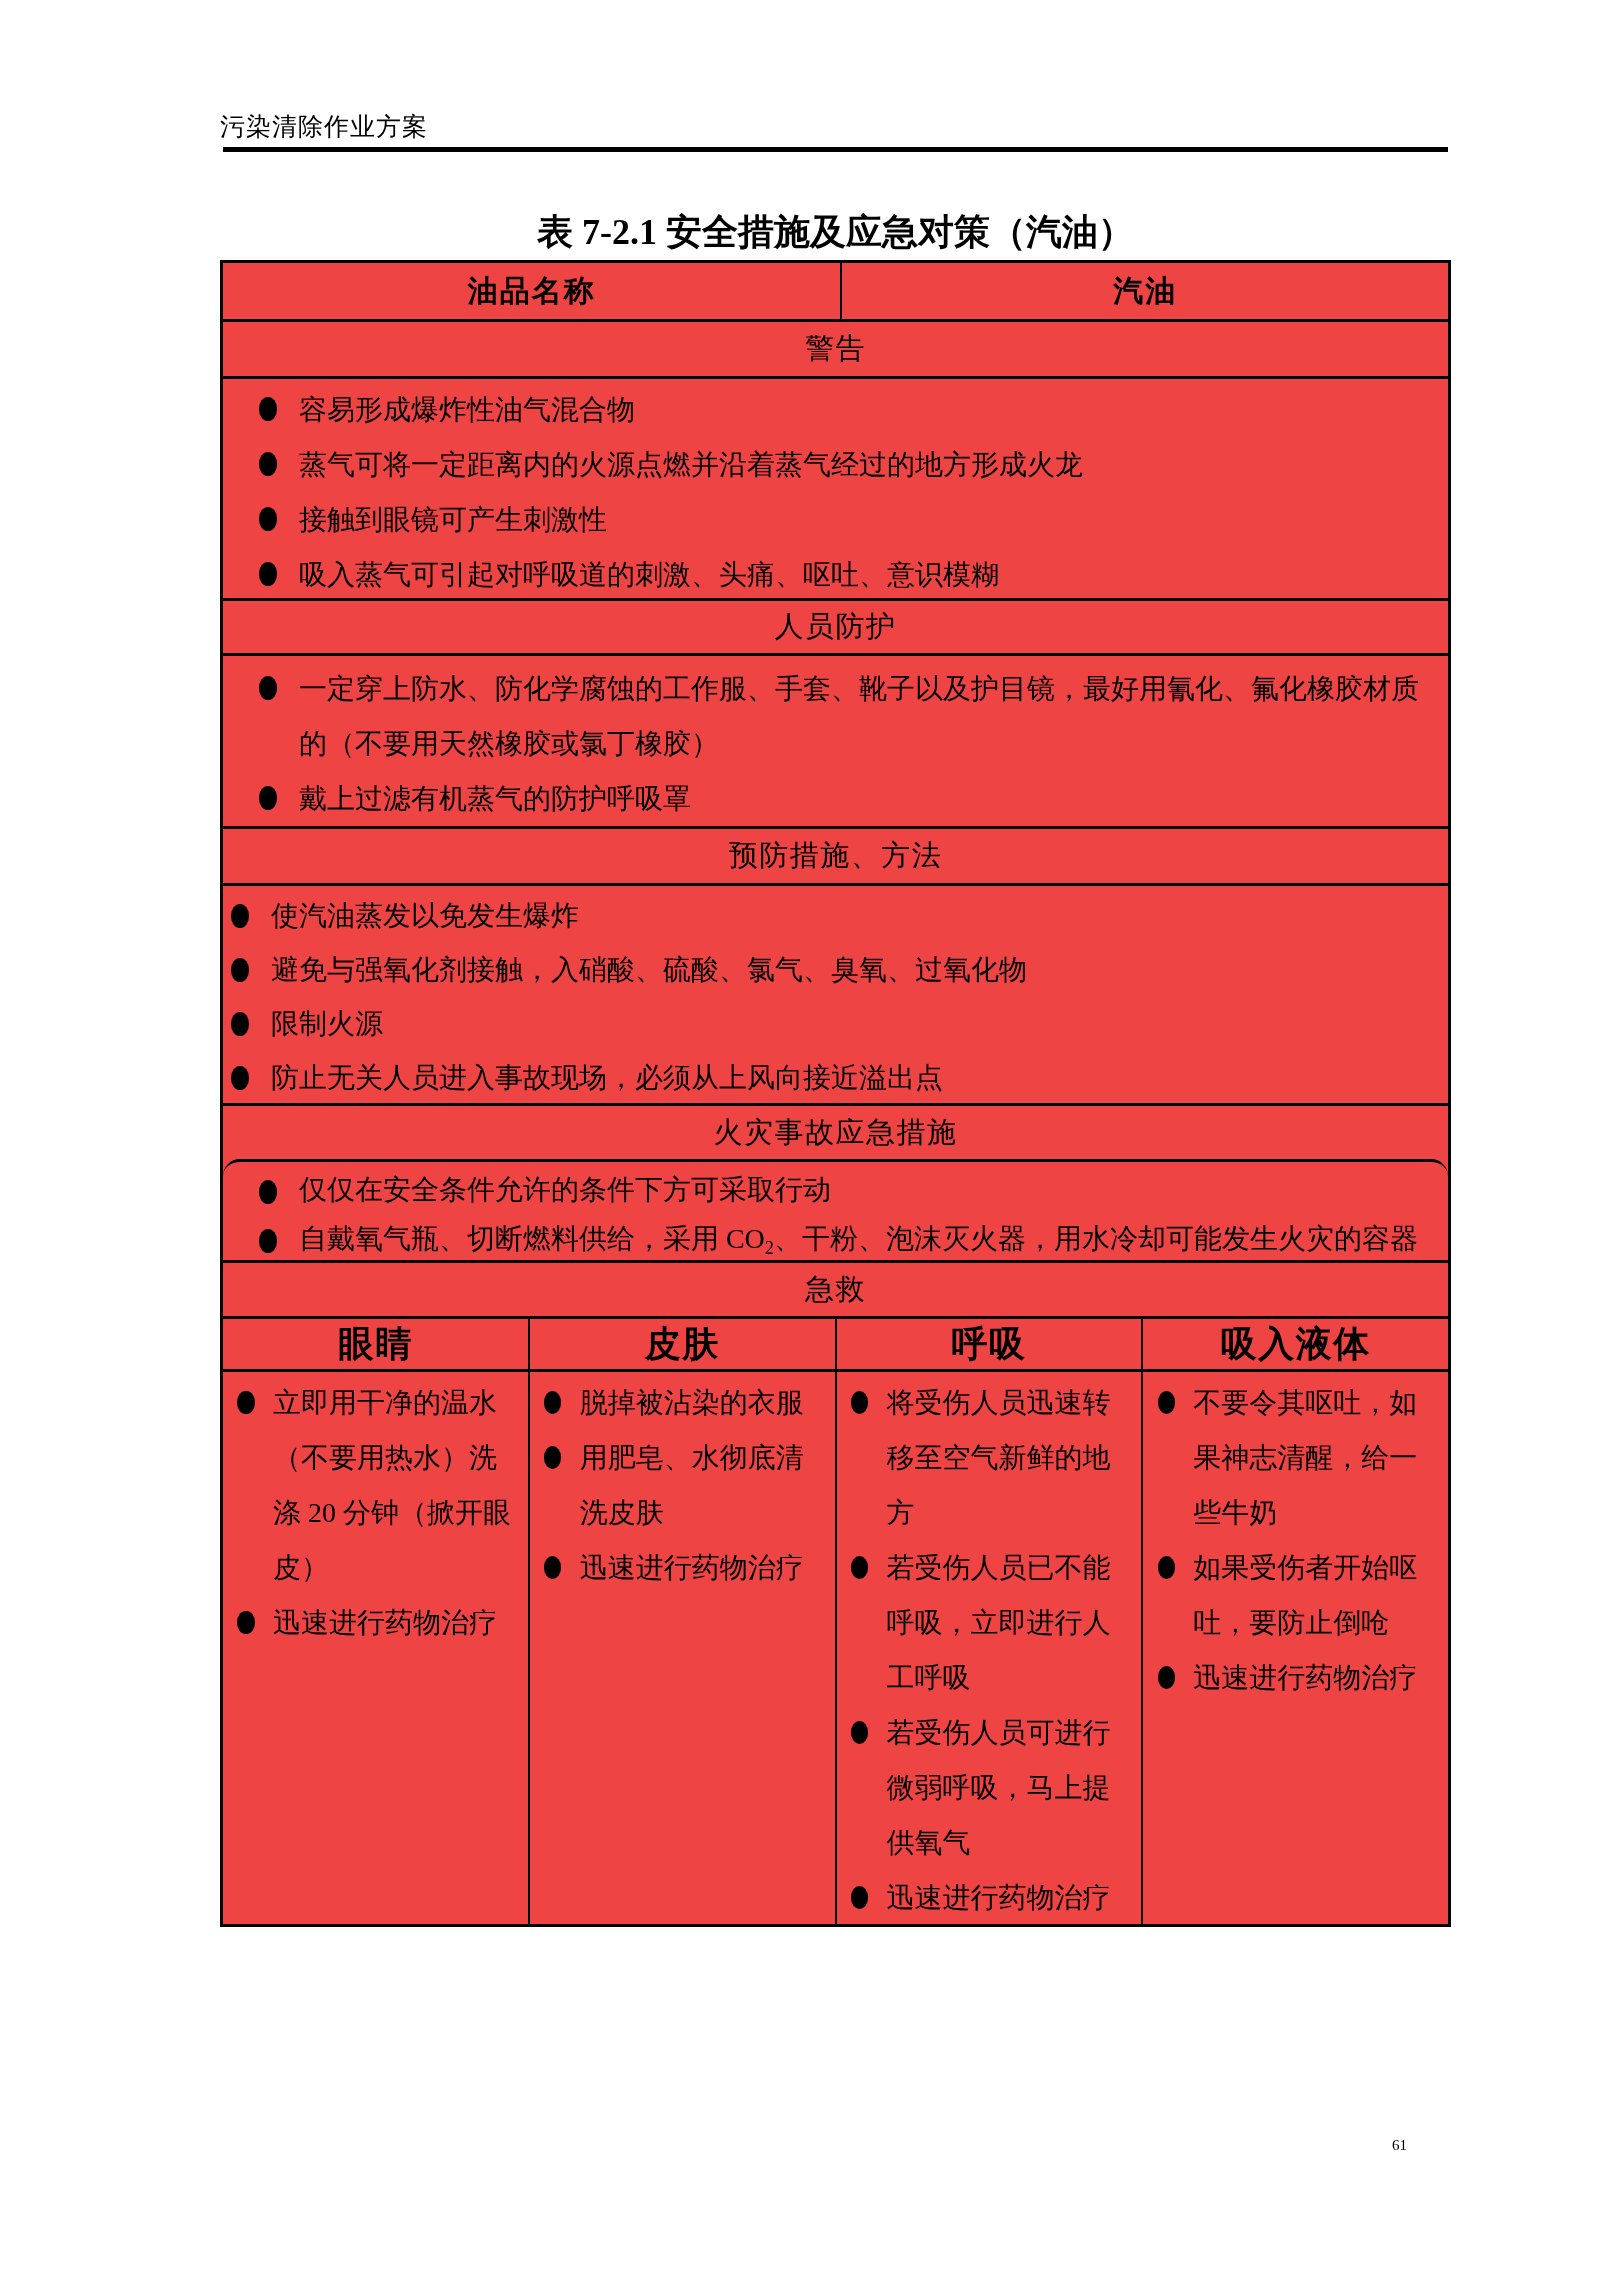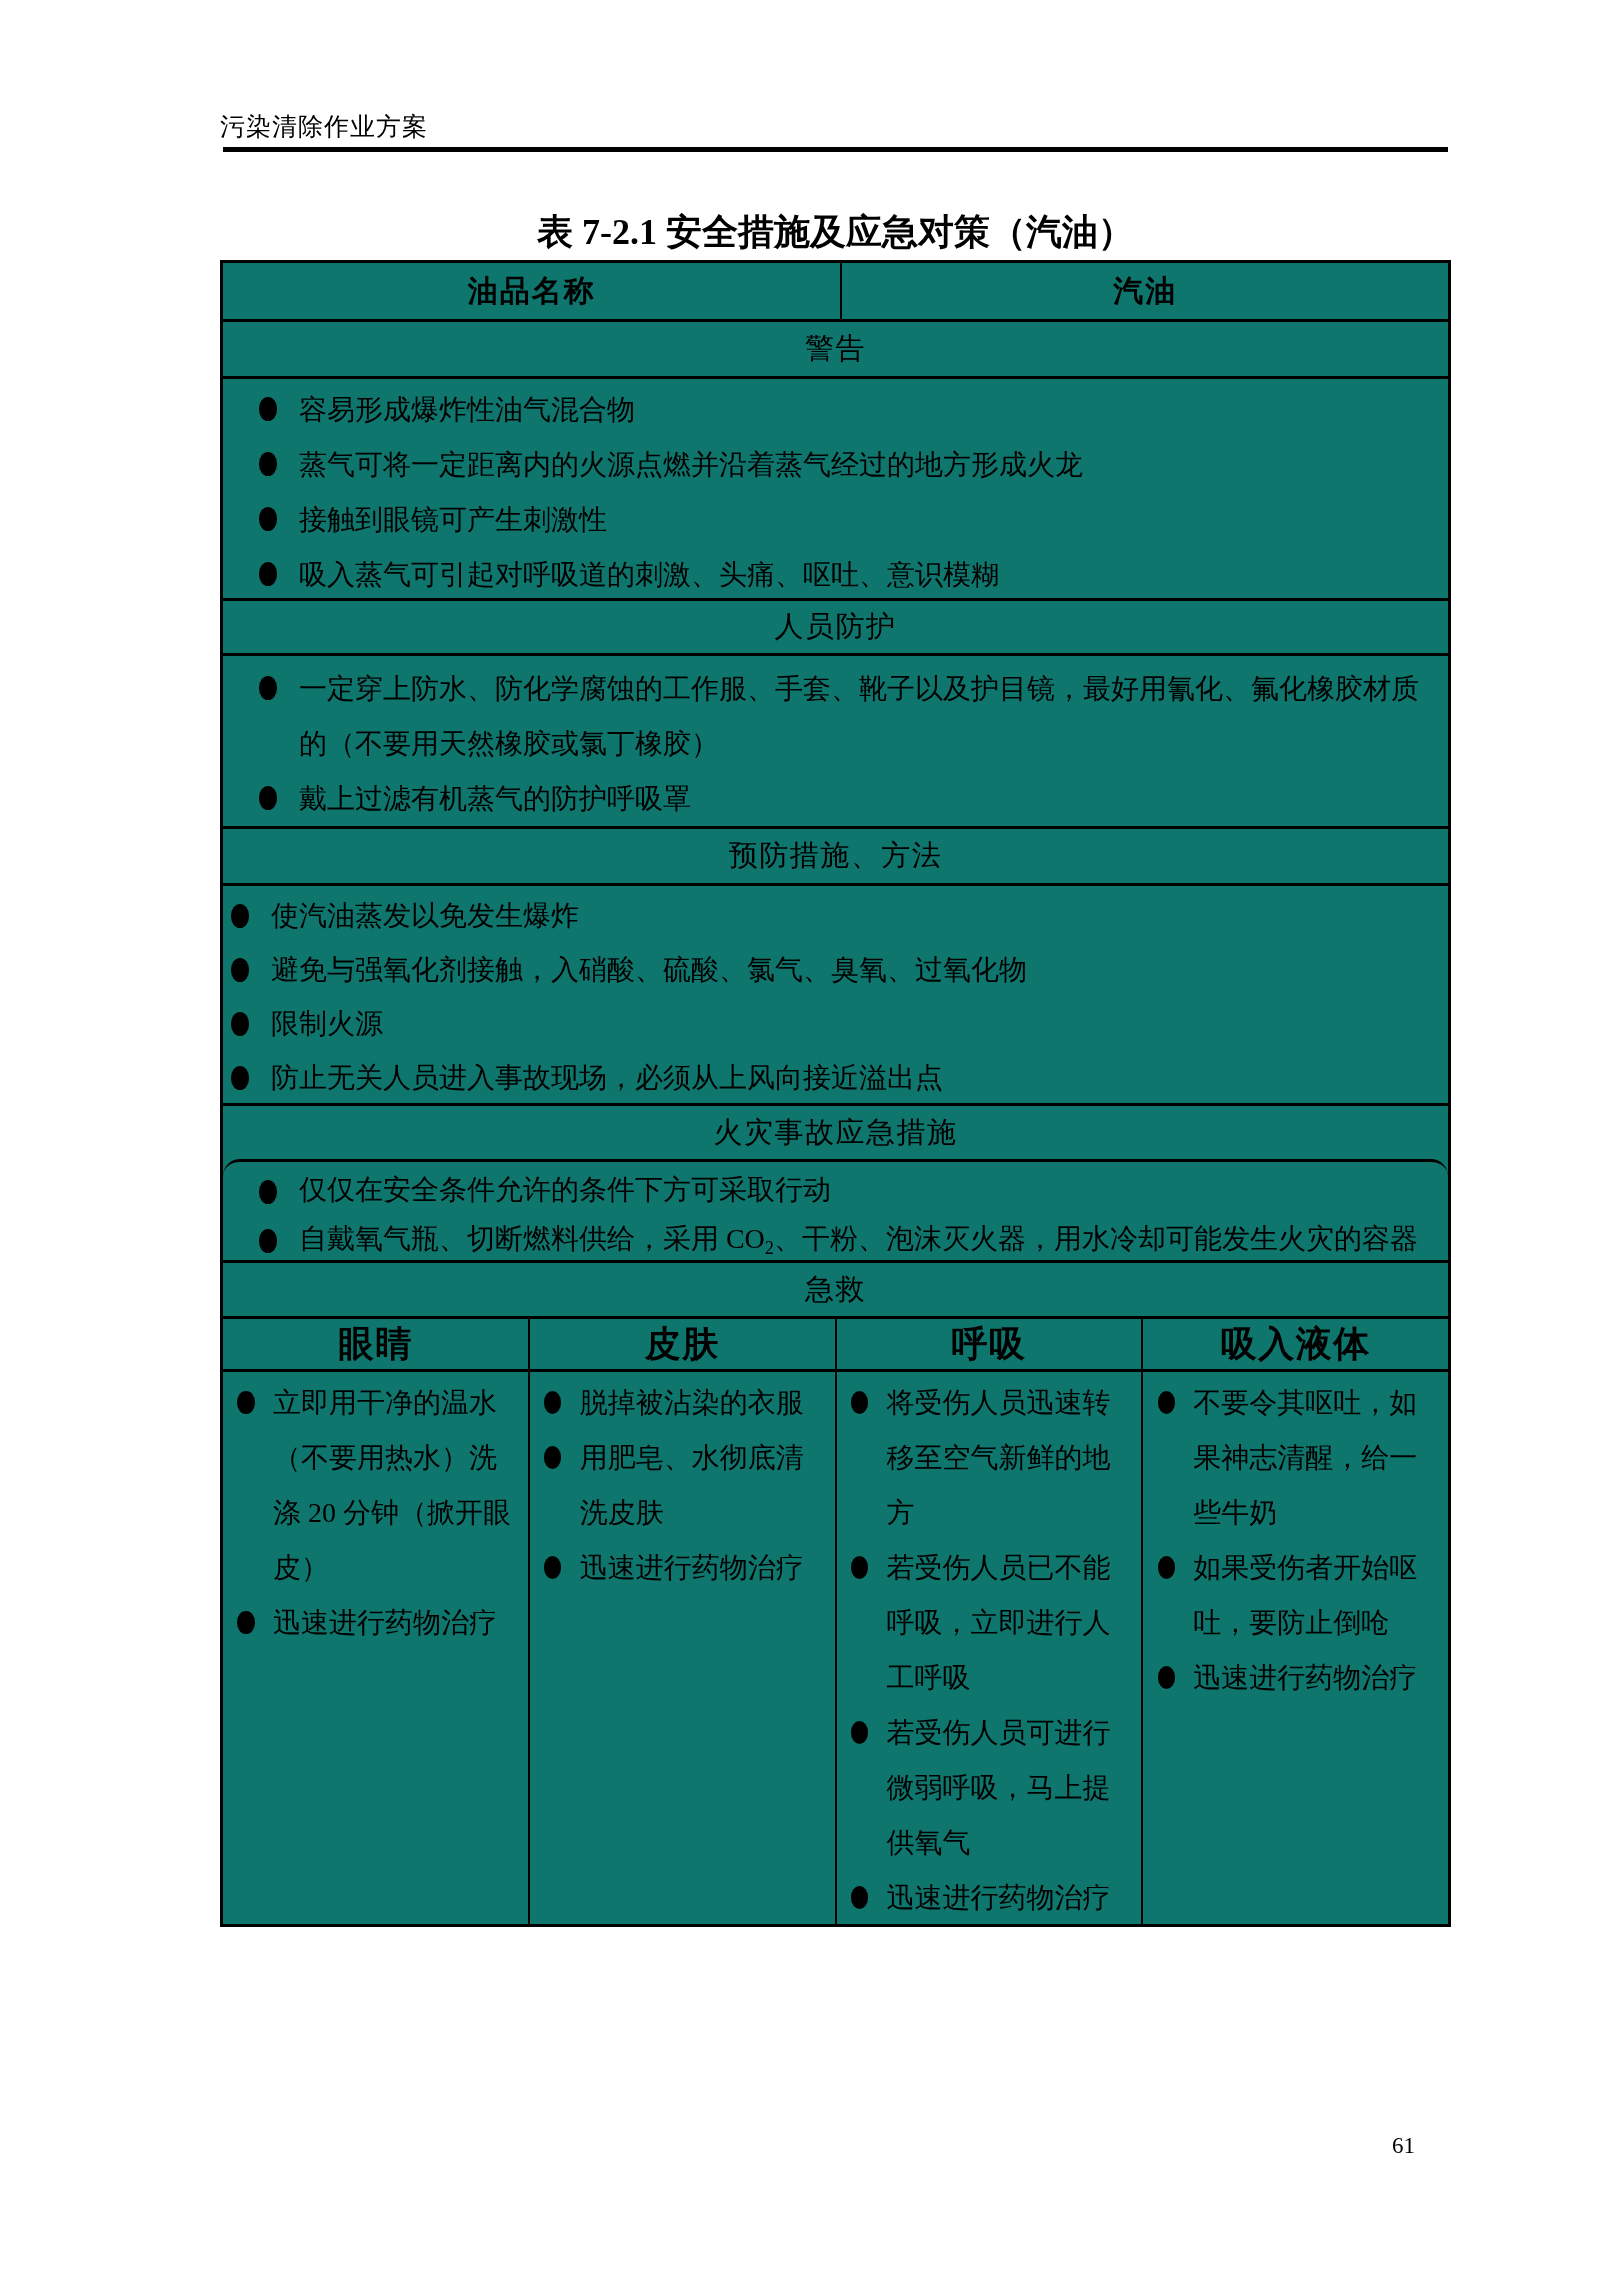--- a/index.html
+++ b/index.html
@@ -50,21 +50,21 @@
   }
 
   
   .doc-table {
     position: absolute;
     top: 260px;
     left: 220px;
     width: 1231px;
     border: 3.6px solid #000000;
     box-sizing: border-box;
-    background: #0f766e;
+    background: #ef4444;
   }
   .trow {
     box-sizing: border-box;
     border-top: 3.6px solid #000000;
     position: relative;
   }
   .trow.first { border-top: none; }
 
   
   .r1 { height: 56px; display: flex; }
@@ -163,21 +163,21 @@
     height: 22.5px;
     margin-right: 18.4px;
     margin-top: 16px;
   }
 
   
   .page-number {
     position: absolute;
     top: 2131px;
     left: 1392px;
-    font-size: 23px;
+    font-size: 15px;
     line-height: 29px;
   }
 </style>
 </head>
 <body>
 
 <div class="page">
 
   <div class="doc-header-text">污染清除作业方案</div>
   <div class="header-rule"></div>

